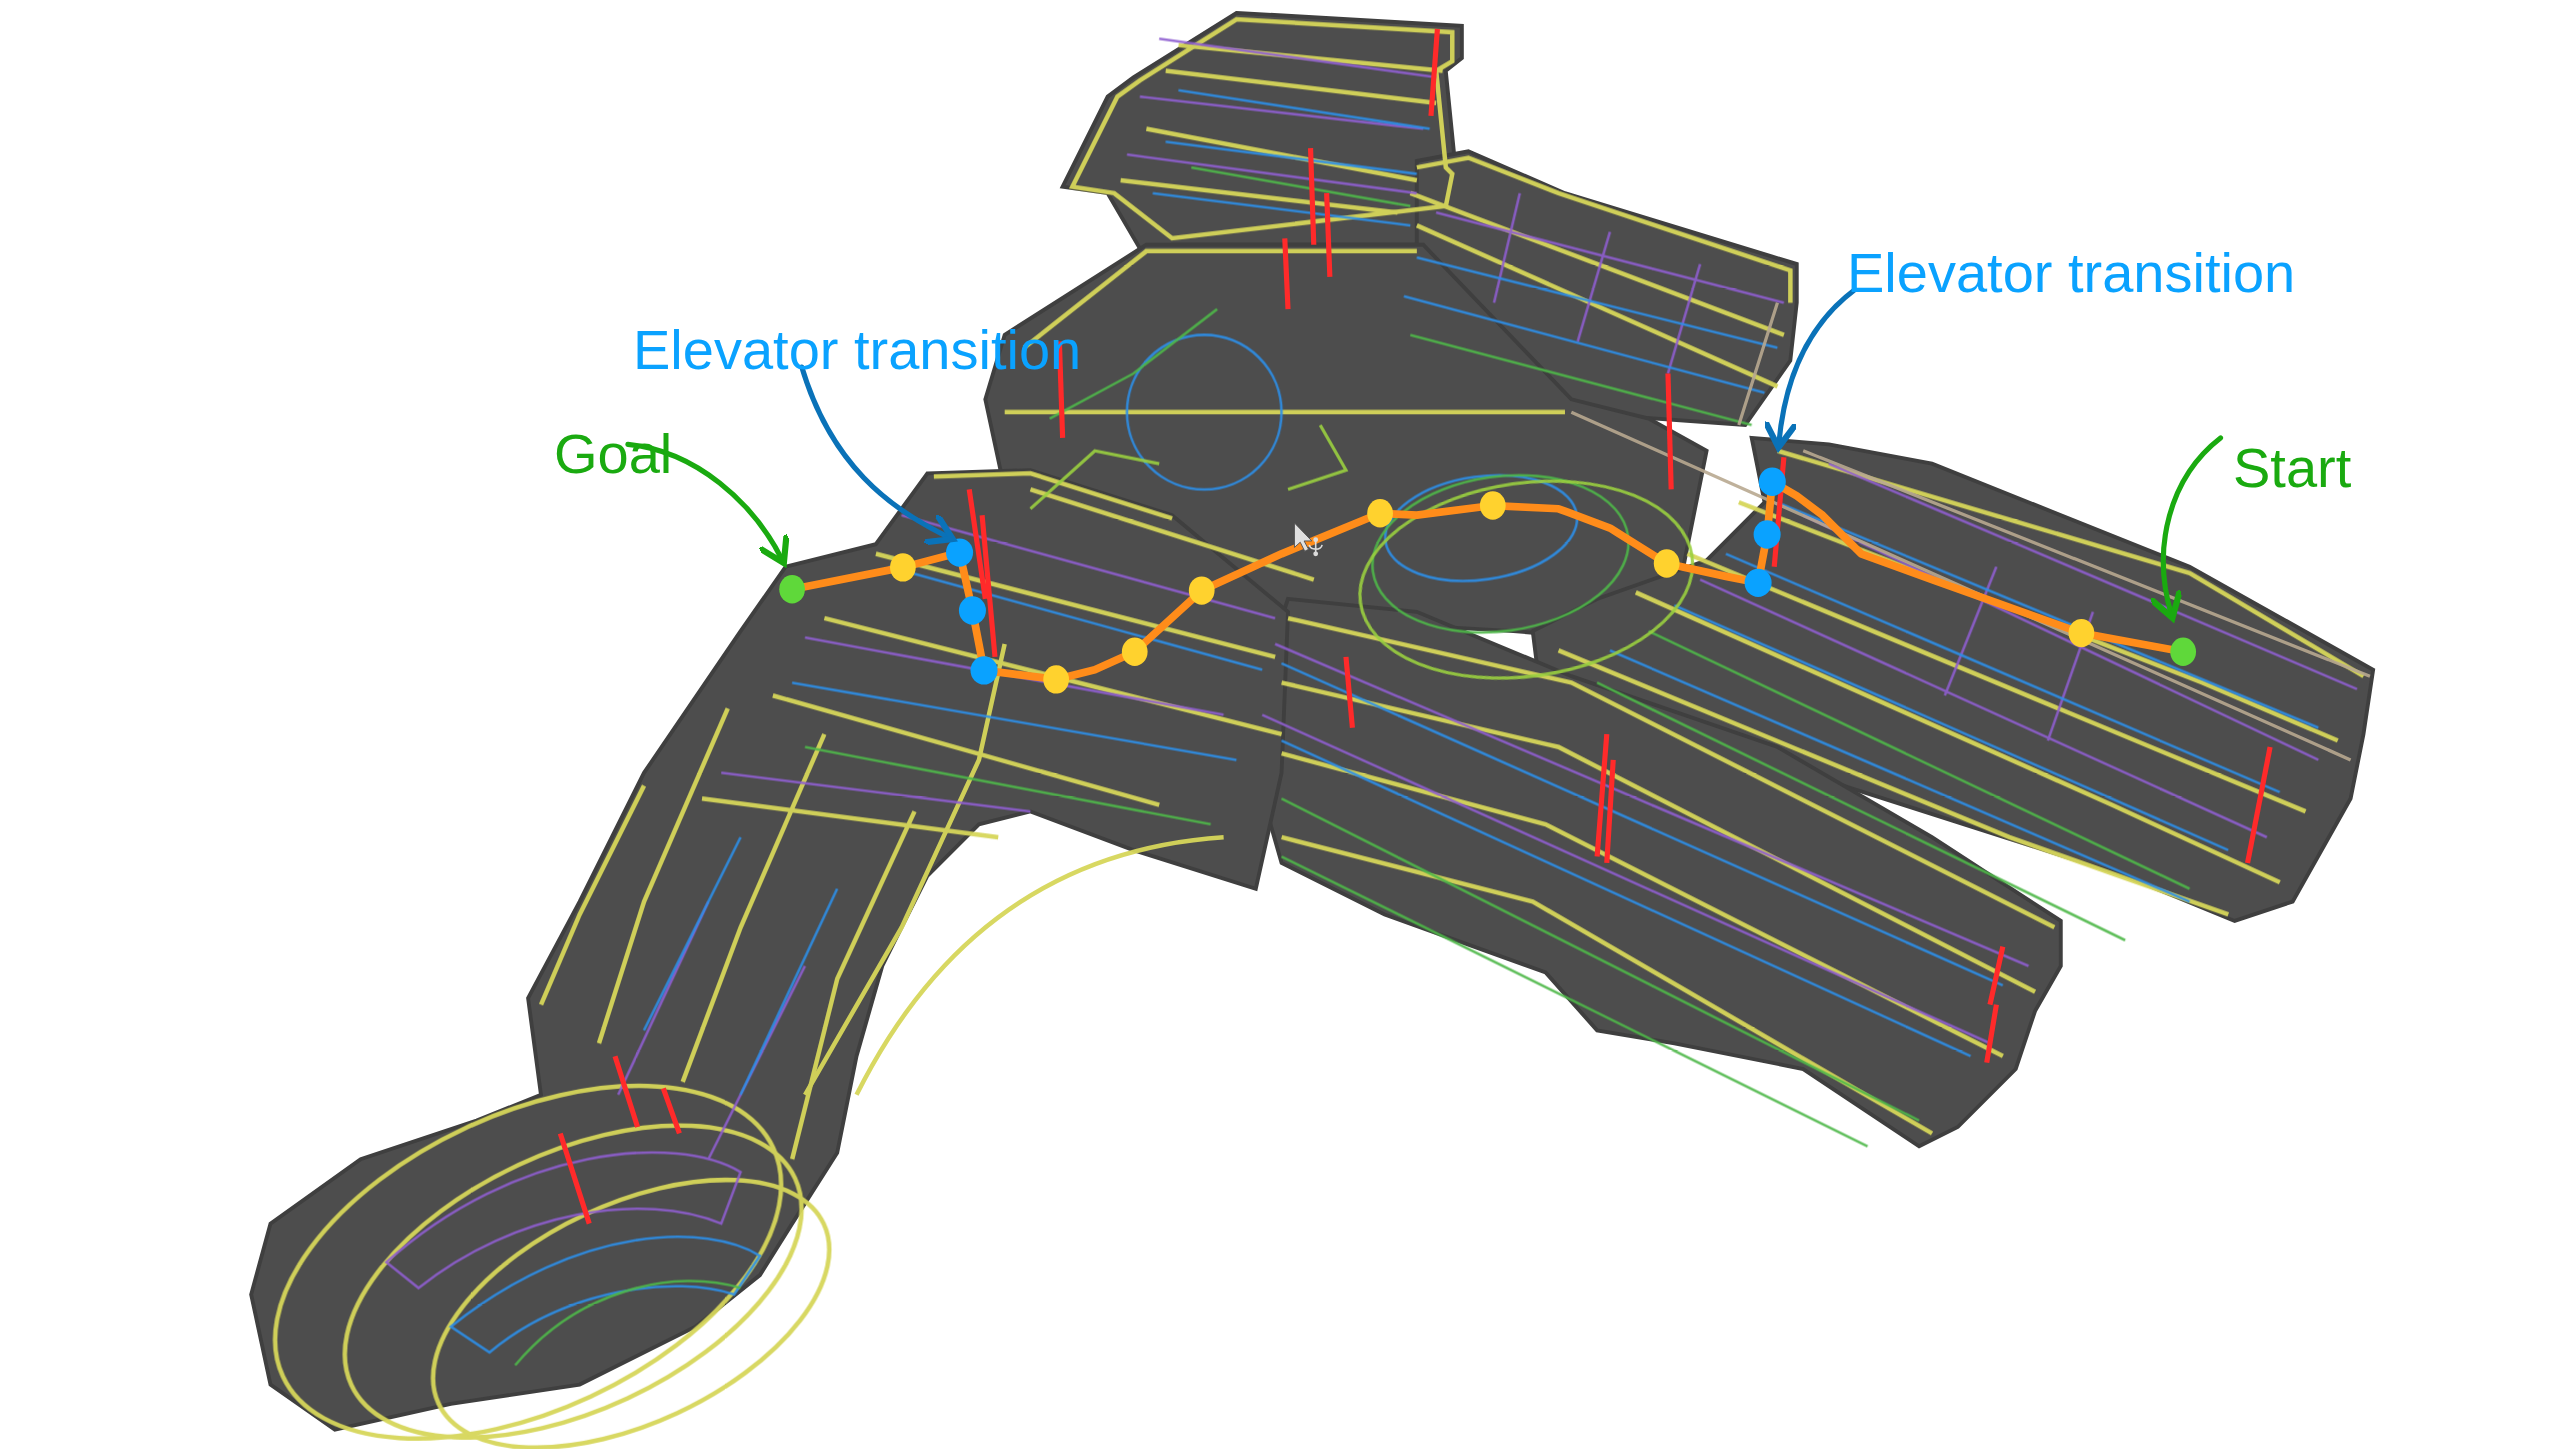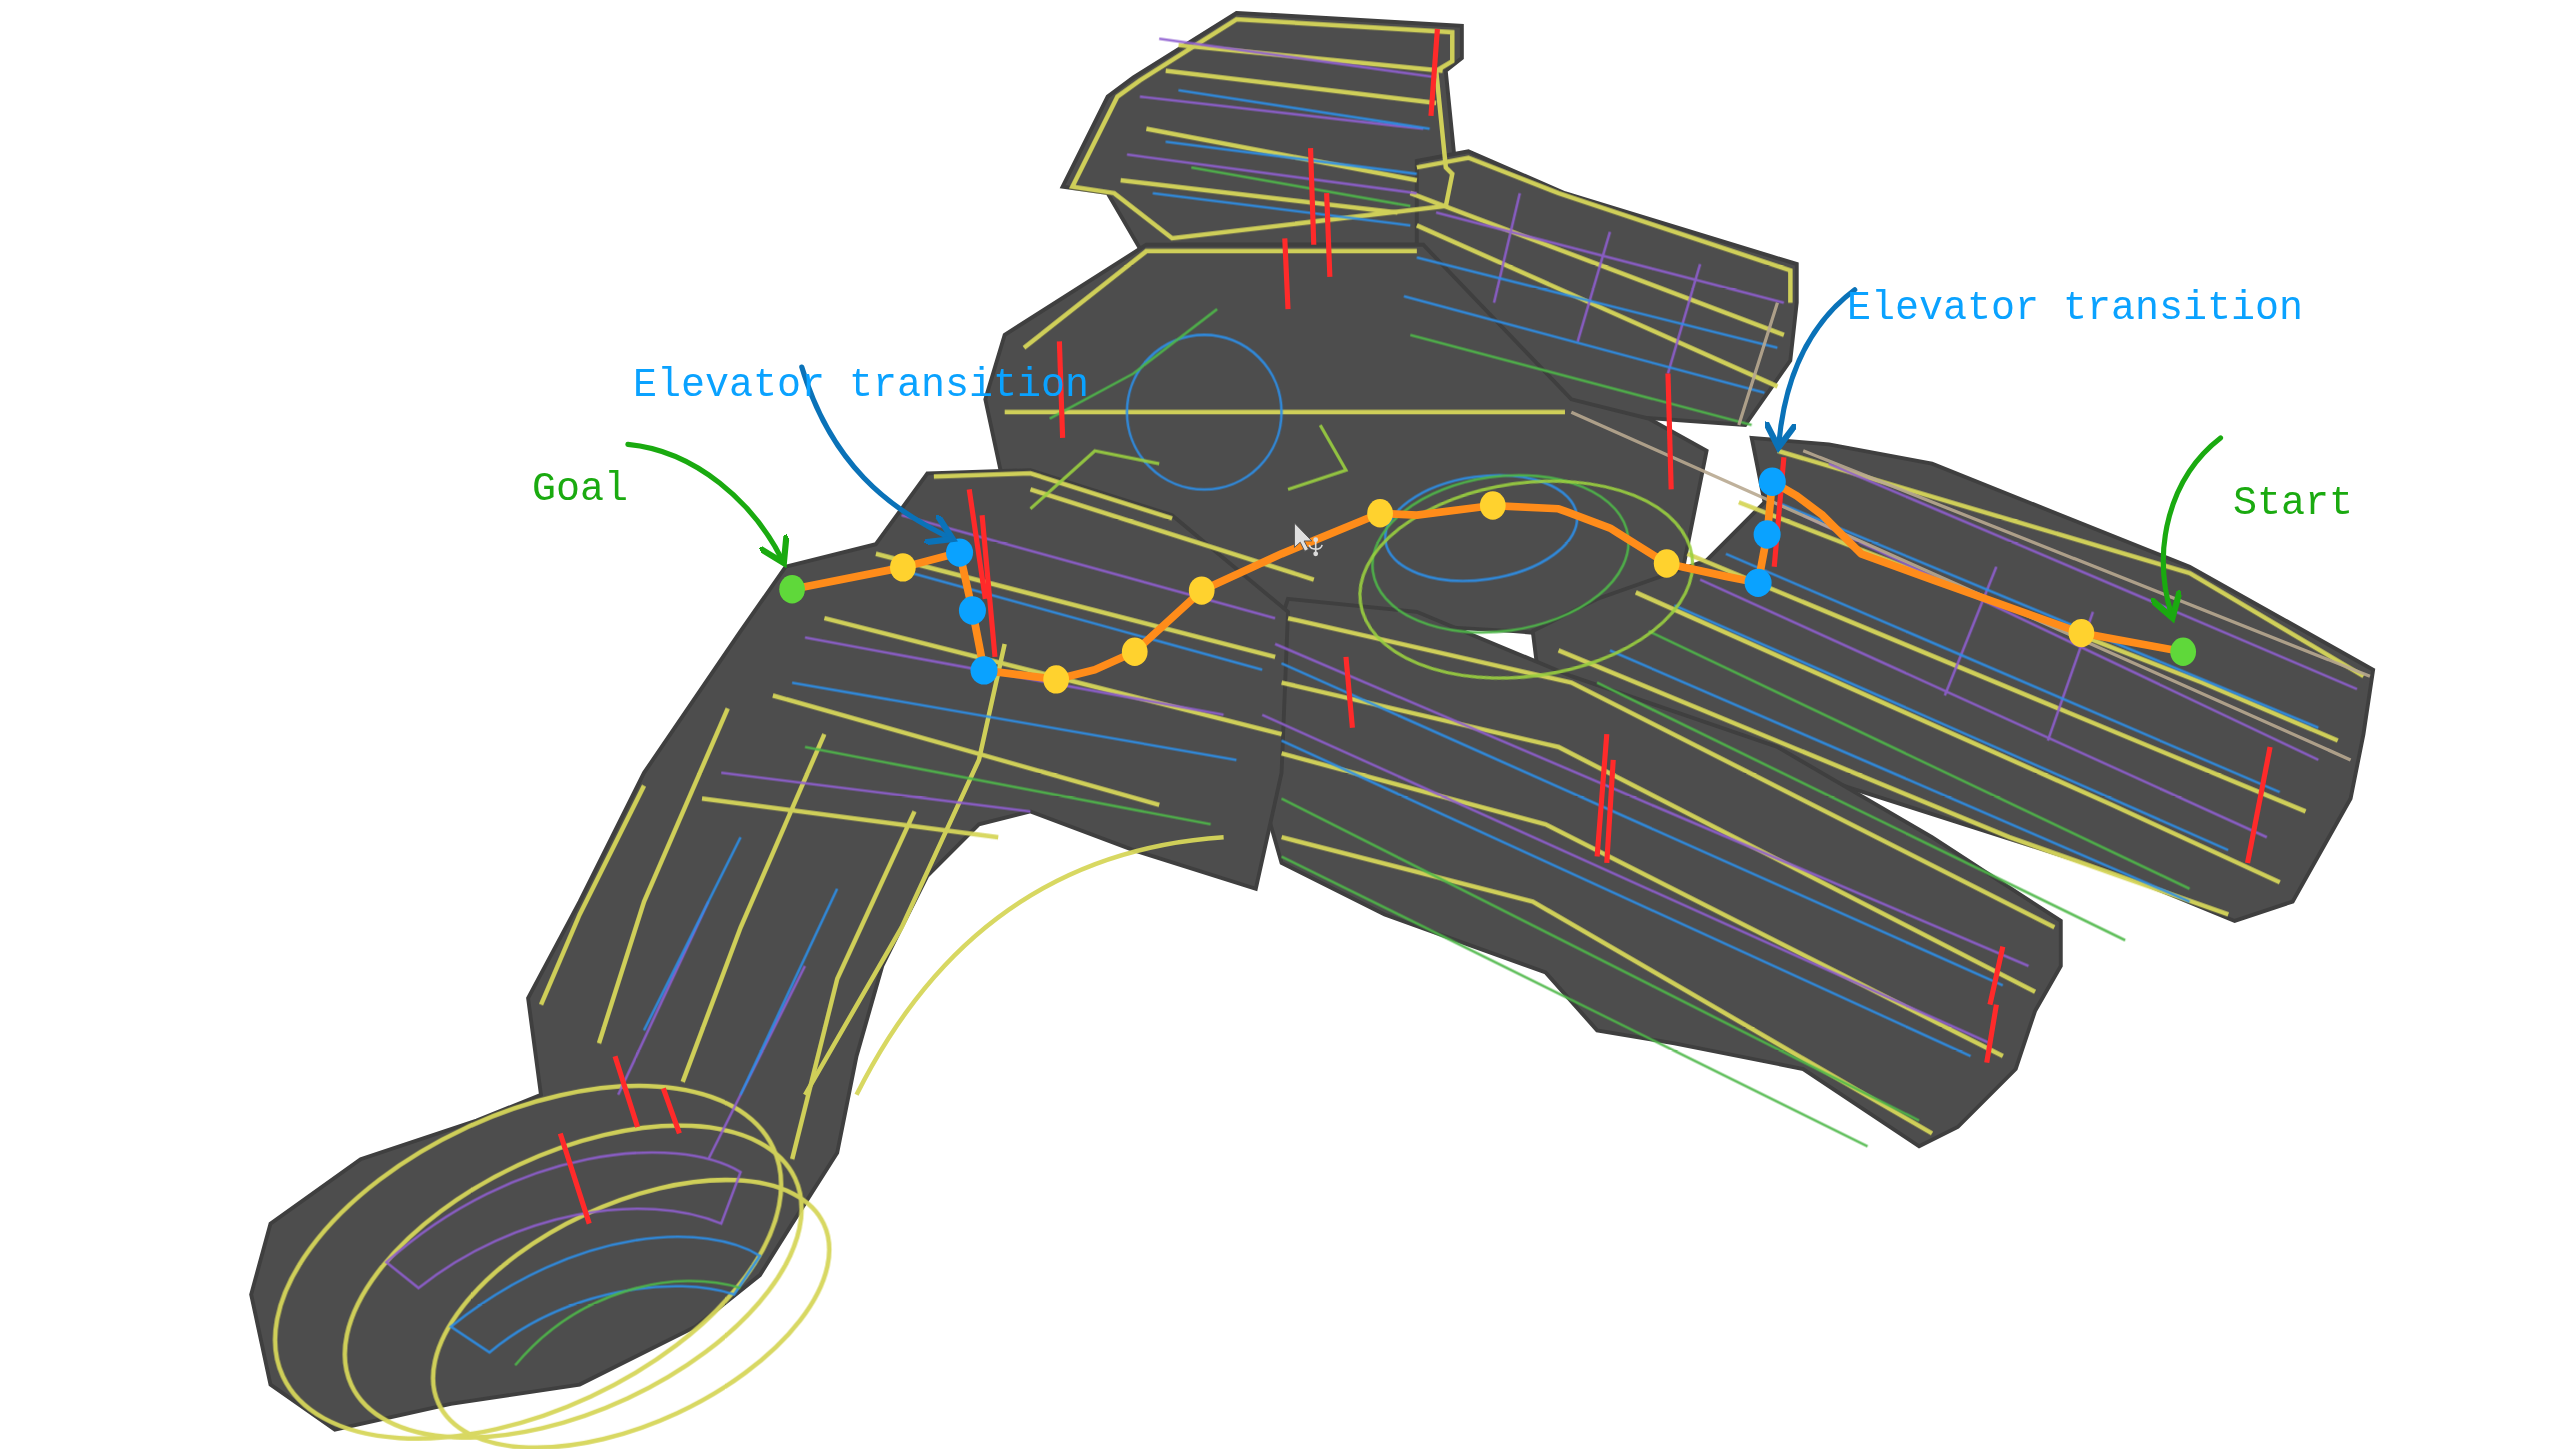--- a/index.html
+++ b/index.html
@@ -1,18 +1,18 @@
 <!DOCTYPE html>
 <html style="font-size:10.3px"><head>
 <meta charset="utf-8">
 <style>
   html, body { margin:0; padding:0; background:#ffffff; }
   body { width:2576px; height:1449px; overflow:hidden; position:relative; font-family:"Liberation Sans", sans-serif; }
   #stage { position:absolute; left:0; top:0; width:2576px; height:1449px; }
-  .annot-label { position:absolute; font-family:Liberation Mono, monospace; font-size:40px; white-space:nowrap; line-height:1;margin-top:44px; }
+  .annot-label { position:absolute; font-family:Liberation Sans, sans-serif; font-size:56px; white-space:nowrap; line-height:1; }
 </style>
 </head>
 <body>
 
 <svg id="stage" viewBox="0 0 4000 2250" xmlns="http://www.w3.org/2000/svg">
   <defs>
     <marker id="arrowBlue" viewBox="0 0 10 10" refX="7" refY="5" markerWidth="6" markerHeight="6" orient="auto-start-reverse">
       <path d="M0,0 L8,5 L0,10" fill="none" stroke="#0a72b8" stroke-width="2"></path>
     </marker>
     <marker id="arrowGreen" viewBox="0 0 10 10" refX="7" refY="5" markerWidth="6" markerHeight="6" orient="auto-start-reverse">
@@ -131,17 +131,17 @@
   <g>
     <path d="M2010,812 L2010,850 L2019,842 L2026,856 L2032,853 L2025,840 L2037,840 Z" fill="#e0e0e0" stroke="#555" stroke-width="1.5"></path>
     <g stroke="#dcdcdc" stroke-width="2.5" fill="none">
       <path d="M2043,838 L2043,858 M2033,846 C2035,855 2051,855 2053,846"></path>
       <circle cx="2043" cy="838" r="2.5" fill="#dcdcdc"></circle>
       <circle cx="2043" cy="860" r="2.5" fill="#dcdcdc"></circle>
     </g>
   </g>
 </svg>
 
-<div class="annot-label" style="left:532px; top:426px; color:#1aaa10;">Goal</div>
+<div class="annot-label" style="left:554px; top:426px; color:#1aaa10;">Goal</div>
 <div class="annot-label" style="left:633px; top:322px; color:#0aa2ff;">Elevator transition</div>
 <div class="annot-label" style="left:1847px; top:245px; color:#0aa2ff;">Elevator transition</div>
 <div class="annot-label" style="left:2233px; top:440px; color:#1aaa10;">Start</div>
 
 
 </body></html>

